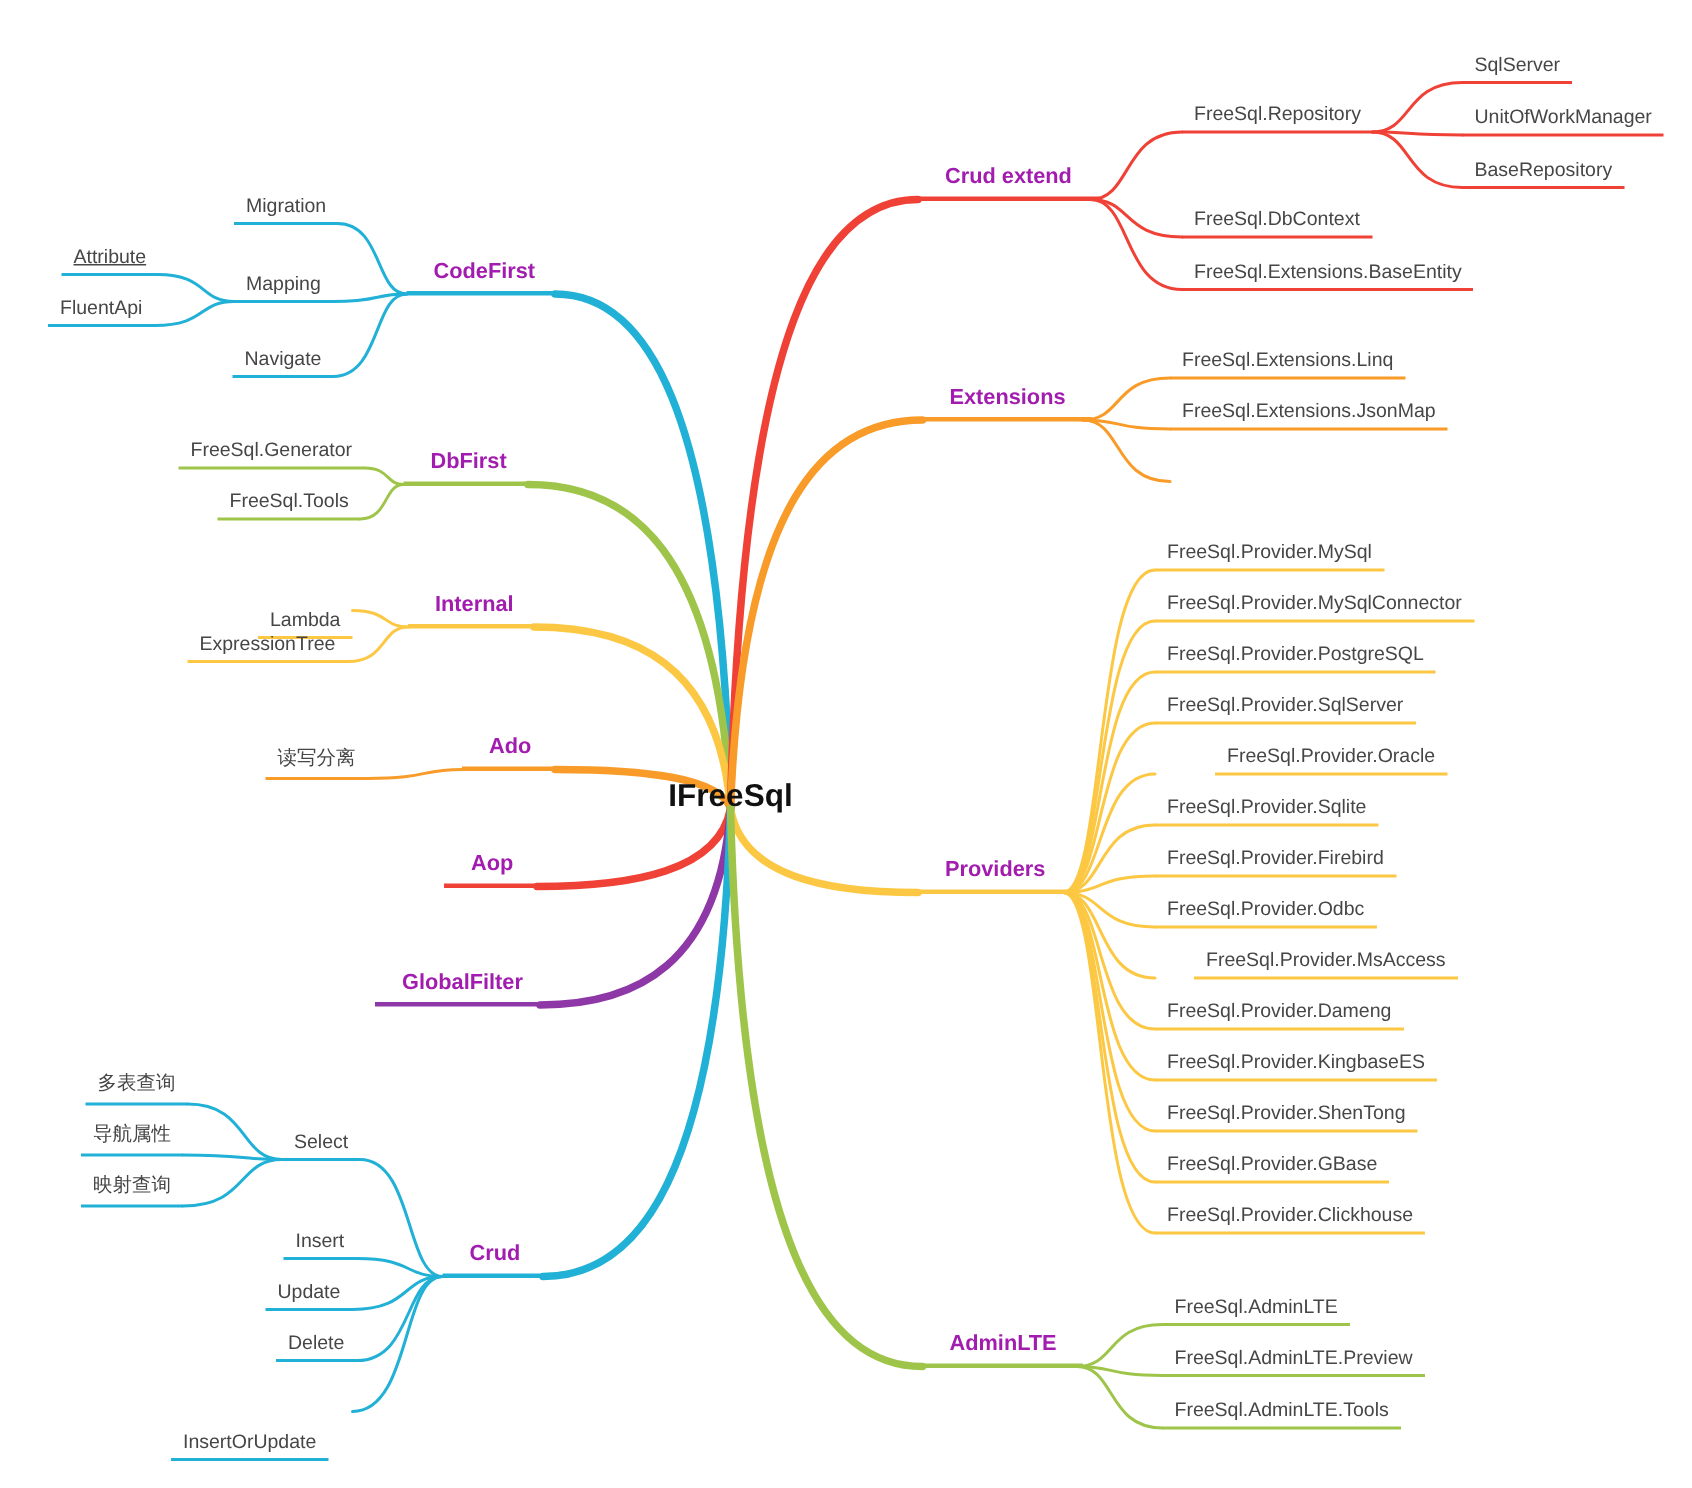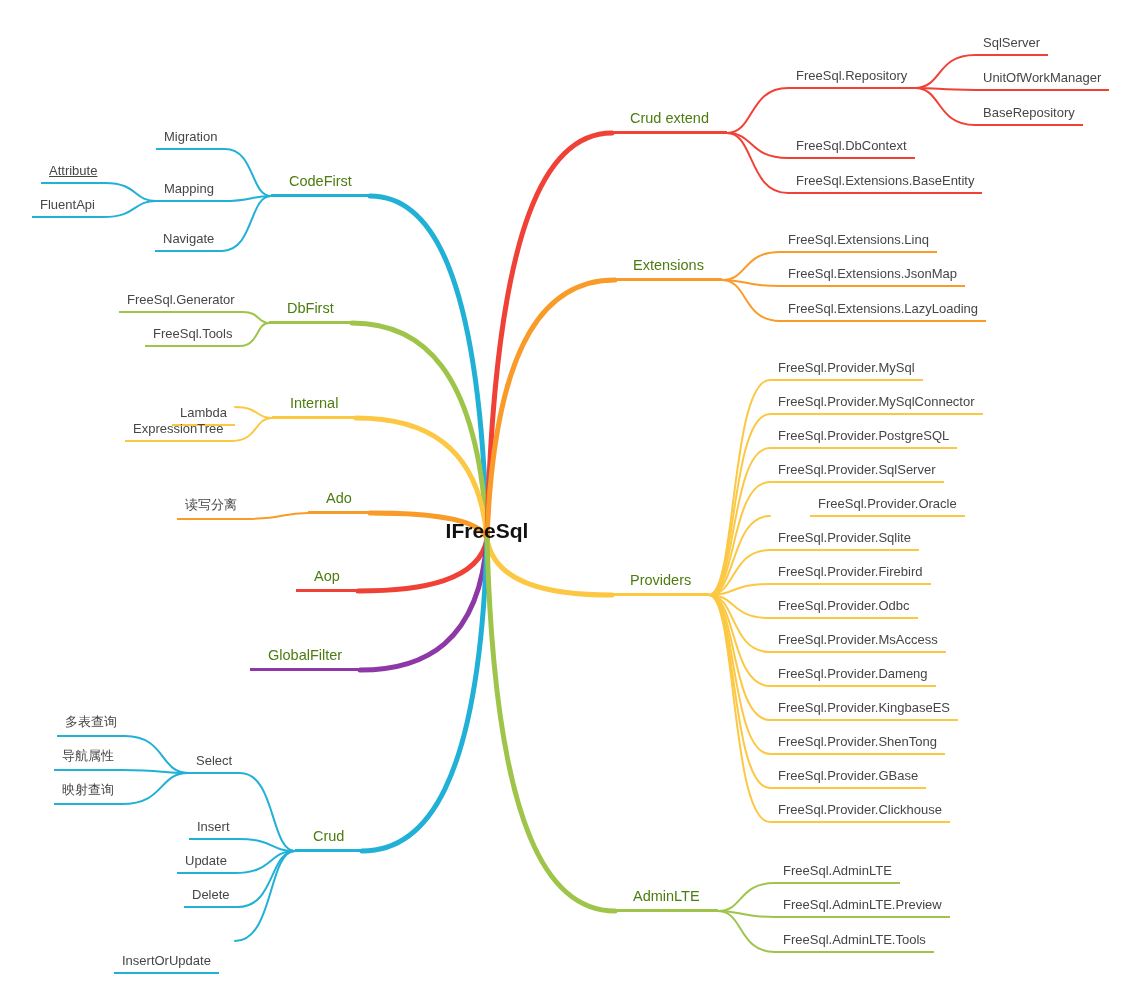--- a/index.html
+++ b/index.html
@@ -16,23 +16,24 @@
     white-space:nowrap;
     font-size:13px;
     color:#464646;
     padding:2px 8px 4px 8px;
     border-bottom:2px solid #999;
     cursor:pointer;
     box-sizing:border-box;
   }
   .node.depth1{
     font-size:14.5px;
-    color:#4d7c0f;
+    color:#a21caf;
     padding:2px 18px 5px 18px;
     border-bottom-width:3px;
+    font-weight:bold;
   }
   .center-node{
     position:absolute;
     transform:translate(-50%,-50%);
     font-size:21px;
     font-weight:bold;
     color:#111111;
     white-space:nowrap;
     cursor:pointer;
   }
@@ -127,31 +128,30 @@
     <div class="node depth1" style="border-bottom-color: rgb(240, 65, 55); left: 612px; top: 108px;">Crud extend</div>
     <div class="node" style="border-bottom-color: rgb(240, 65, 55); left: 788px; top: 66px;">FreeSql.Repository</div>
     <div class="node" style="border-bottom-color: rgb(240, 65, 55); left: 975px; top: 33px;">SqlServer</div>
     <div class="node" style="border-bottom-color: rgb(240, 65, 55); left: 975px; top: 68px;">UnitOfWorkManager</div>
     <div class="node" style="border-bottom-color: rgb(240, 65, 55); left: 975px; top: 103px;">BaseRepository</div>
     <div class="node" style="border-bottom-color: rgb(240, 65, 55); left: 788px; top: 136px;">FreeSql.DbContext</div>
     <div class="node" style="border-bottom-color: rgb(240, 65, 55); left: 788px; top: 171px;">FreeSql.Extensions.BaseEntity</div>
     <div class="node depth1" style="border-bottom-color: rgb(249, 155, 40); left: 615px; top: 255px;">Extensions</div>
     <div class="node" style="border-bottom-color: rgb(249, 155, 40); left: 780px; top: 230px;">FreeSql.Extensions.Linq</div>
     <div class="node" style="border-bottom-color: rgb(249, 155, 40); left: 780px; top: 264px;">FreeSql.Extensions.JsonMap</div>
-    <div class="node" style="border-bottom-color: rgb(249, 155, 40); left: 780px; top: 299px;">FreeSql.Extensions.LazyLoading</div>
     <div class="node depth1" style="border-bottom-color: rgb(252, 200, 67); left: 612px; top: 570px;">Providers</div>
     <div class="node" style="border-bottom-color: rgb(252, 200, 67); left: 770px; top: 358px;">FreeSql.Provider.MySql</div>
     <div class="node" style="border-bottom-color: rgb(252, 200, 67); left: 770px; top: 392px;">FreeSql.Provider.MySqlConnector</div>
     <div class="node" style="border-bottom-color: rgb(252, 200, 67); left: 770px; top: 426px;">FreeSql.Provider.PostgreSQL</div>
     <div class="node" style="border-bottom-color: rgb(252, 200, 67); left: 770px; top: 460px;">FreeSql.Provider.SqlServer</div>
     <div class="node" style="border-bottom-color: rgb(252, 200, 67); left: 770px; top: 494px; margin-left: 40px;">FreeSql.Provider.Oracle</div>
     <div class="node" style="border-bottom-color: rgb(252, 200, 67); left: 770px; top: 528px;">FreeSql.Provider.Sqlite</div>
     <div class="node" style="border-bottom-color: rgb(252, 200, 67); left: 770px; top: 562px;">FreeSql.Provider.Firebird</div>
     <div class="node" style="border-bottom-color: rgb(252, 200, 67); left: 770px; top: 596px;">FreeSql.Provider.Odbc</div>
-    <div class="node" style="border-bottom-color: rgb(252, 200, 67); left: 770px; top: 630px;">FreeSql.Provider.MsAccess</div>
+    <div class="node" style="border-bottom-color: rgb(252, 200, 67); left: 796px; top: 630px;">FreeSql.Provider.MsAccess</div>
     <div class="node" style="border-bottom-color: rgb(252, 200, 67); left: 770px; top: 664px;">FreeSql.Provider.Dameng</div>
     <div class="node" style="border-bottom-color: rgb(252, 200, 67); left: 770px; top: 698px;">FreeSql.Provider.KingbaseES</div>
     <div class="node" style="border-bottom-color: rgb(252, 200, 67); left: 770px; top: 732px;">FreeSql.Provider.ShenTong</div>
     <div class="node" style="border-bottom-color: rgb(252, 200, 67); left: 770px; top: 766px;">FreeSql.Provider.GBase</div>
     <div class="node" style="border-bottom-color: rgb(252, 200, 67); left: 770px; top: 800px;">FreeSql.Provider.Clickhouse</div>
     <div class="node depth1" style="border-bottom-color: rgb(158, 197, 74); left: 615px; top: 886px;">AdminLTE</div>
     <div class="node" style="border-bottom-color: rgb(158, 197, 74); left: 775px; top: 861px;">FreeSql.AdminLTE</div>
     <div class="node" style="border-bottom-color: rgb(158, 197, 74); left: 775px; top: 895px;">FreeSql.AdminLTE.Preview</div>
     <div class="node" style="border-bottom-color: rgb(158, 197, 74); left: 775px; top: 930px;">FreeSql.AdminLTE.Tools</div>
   </div>

